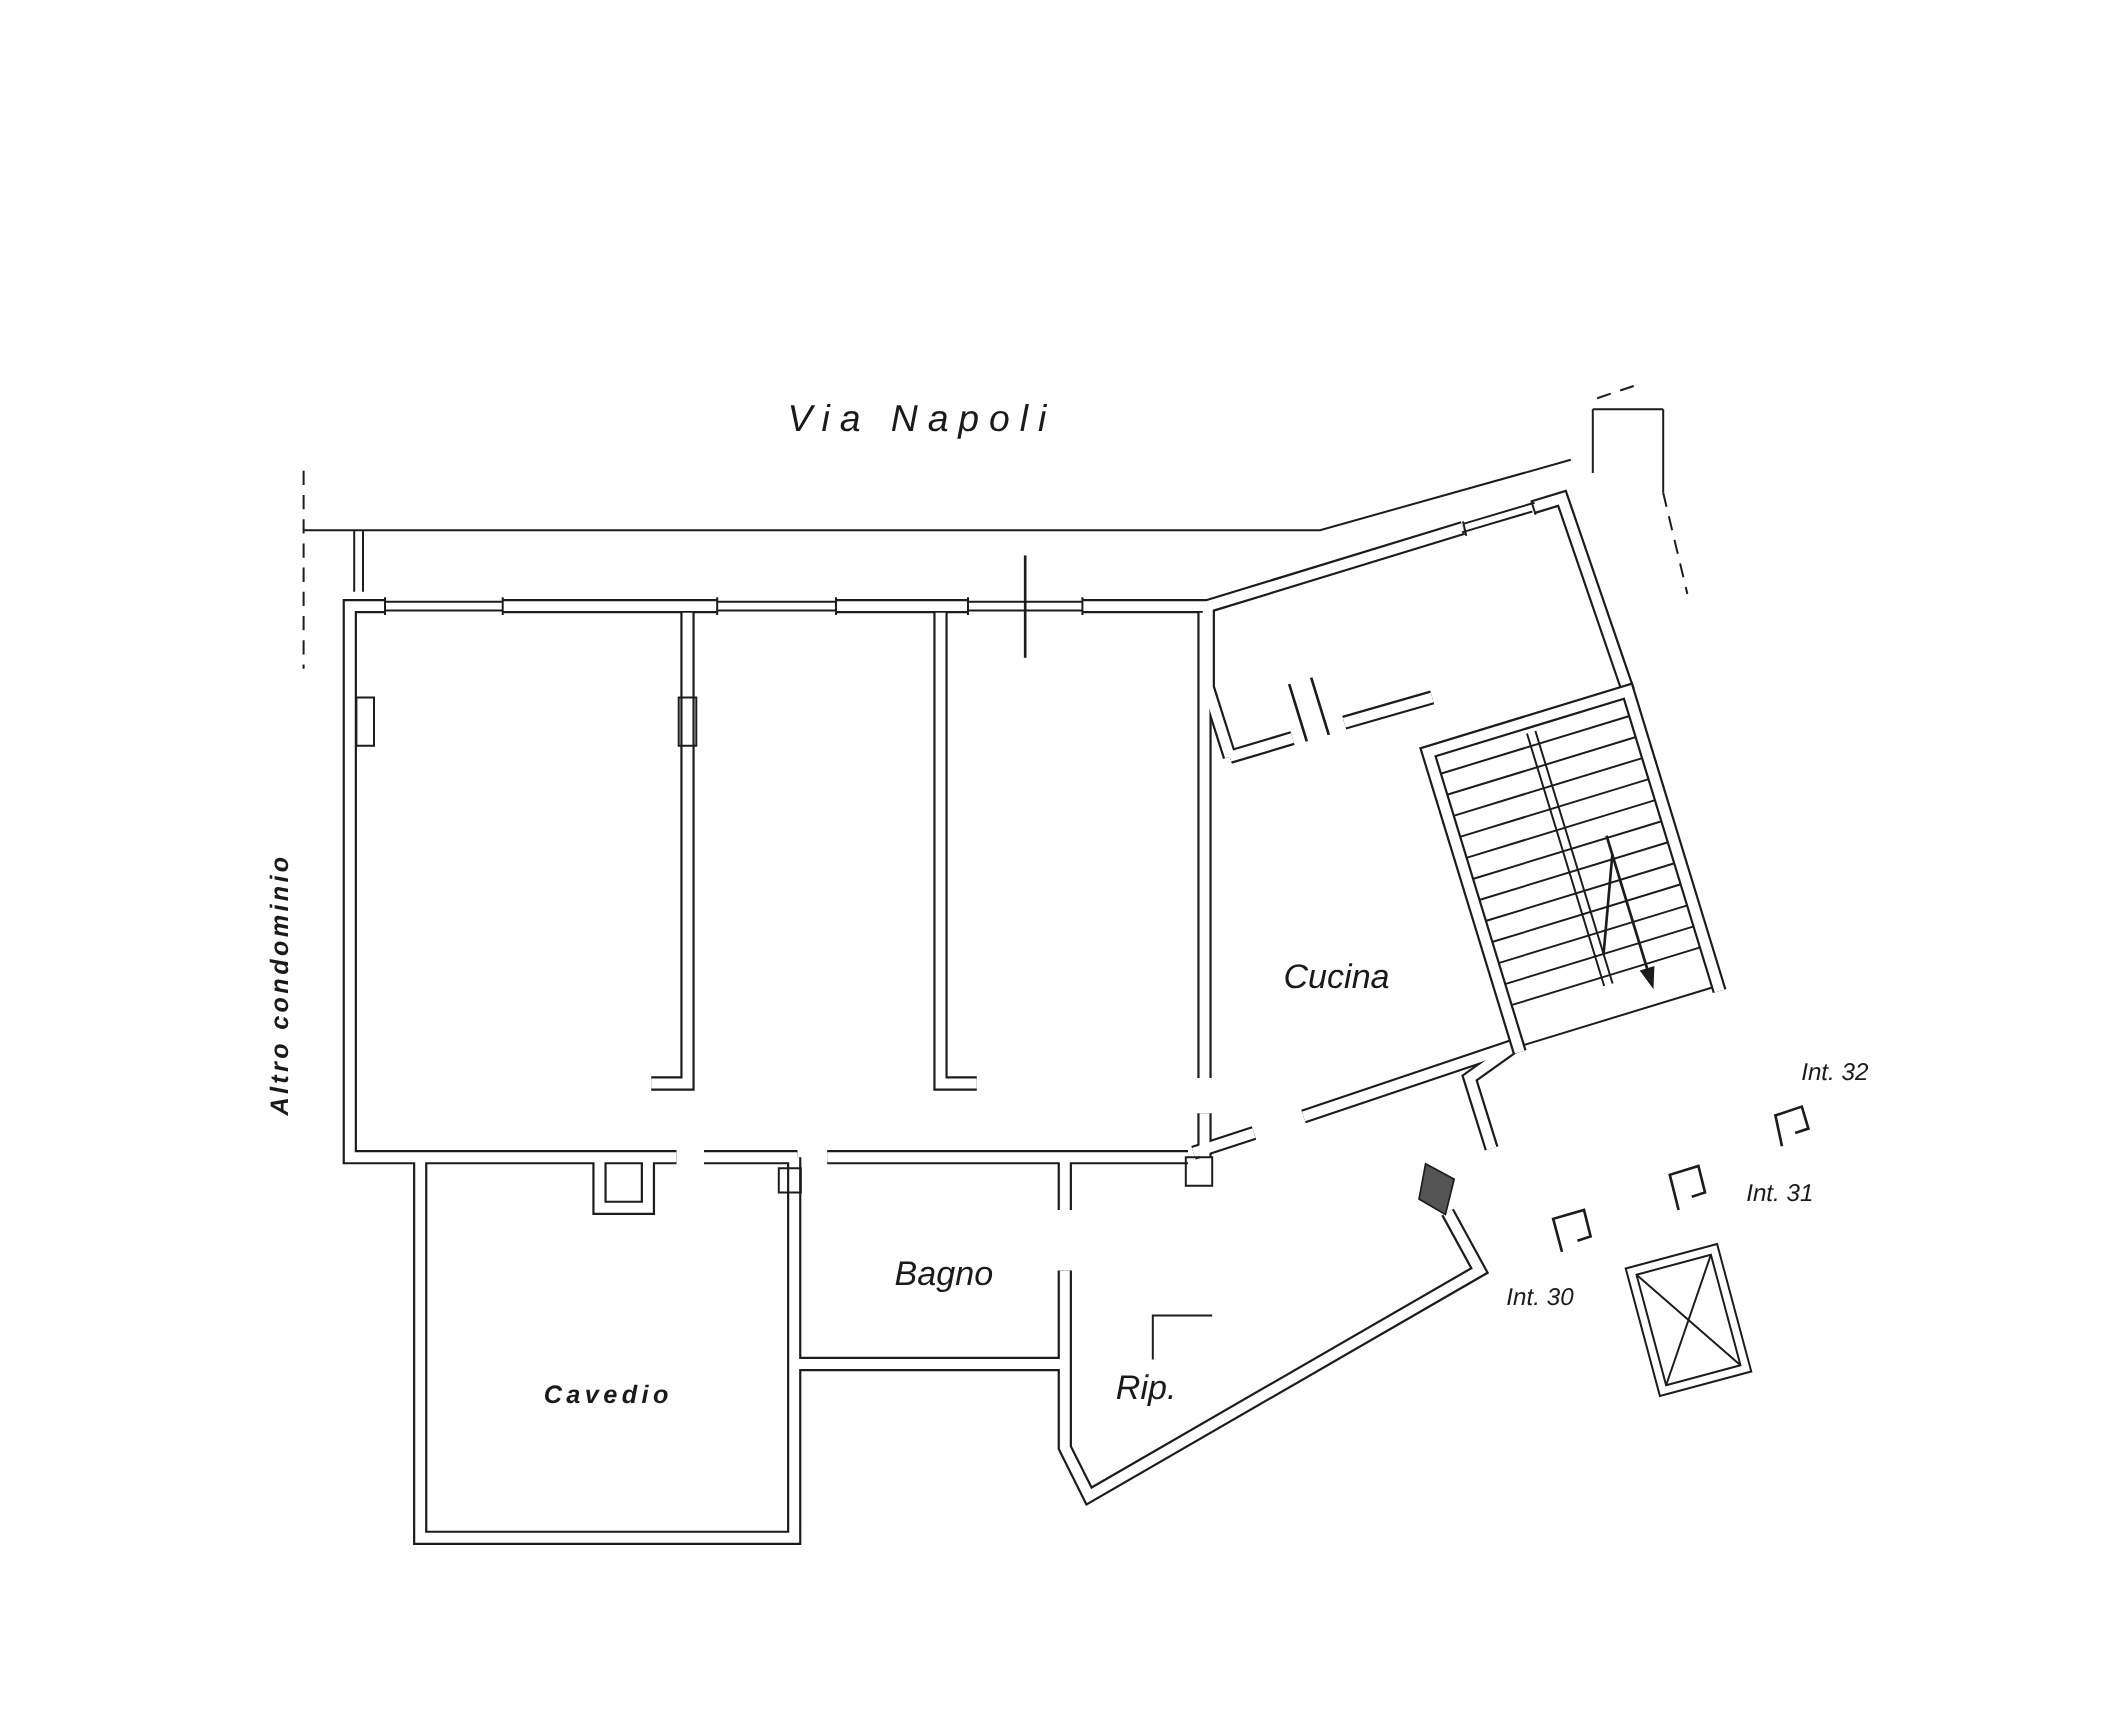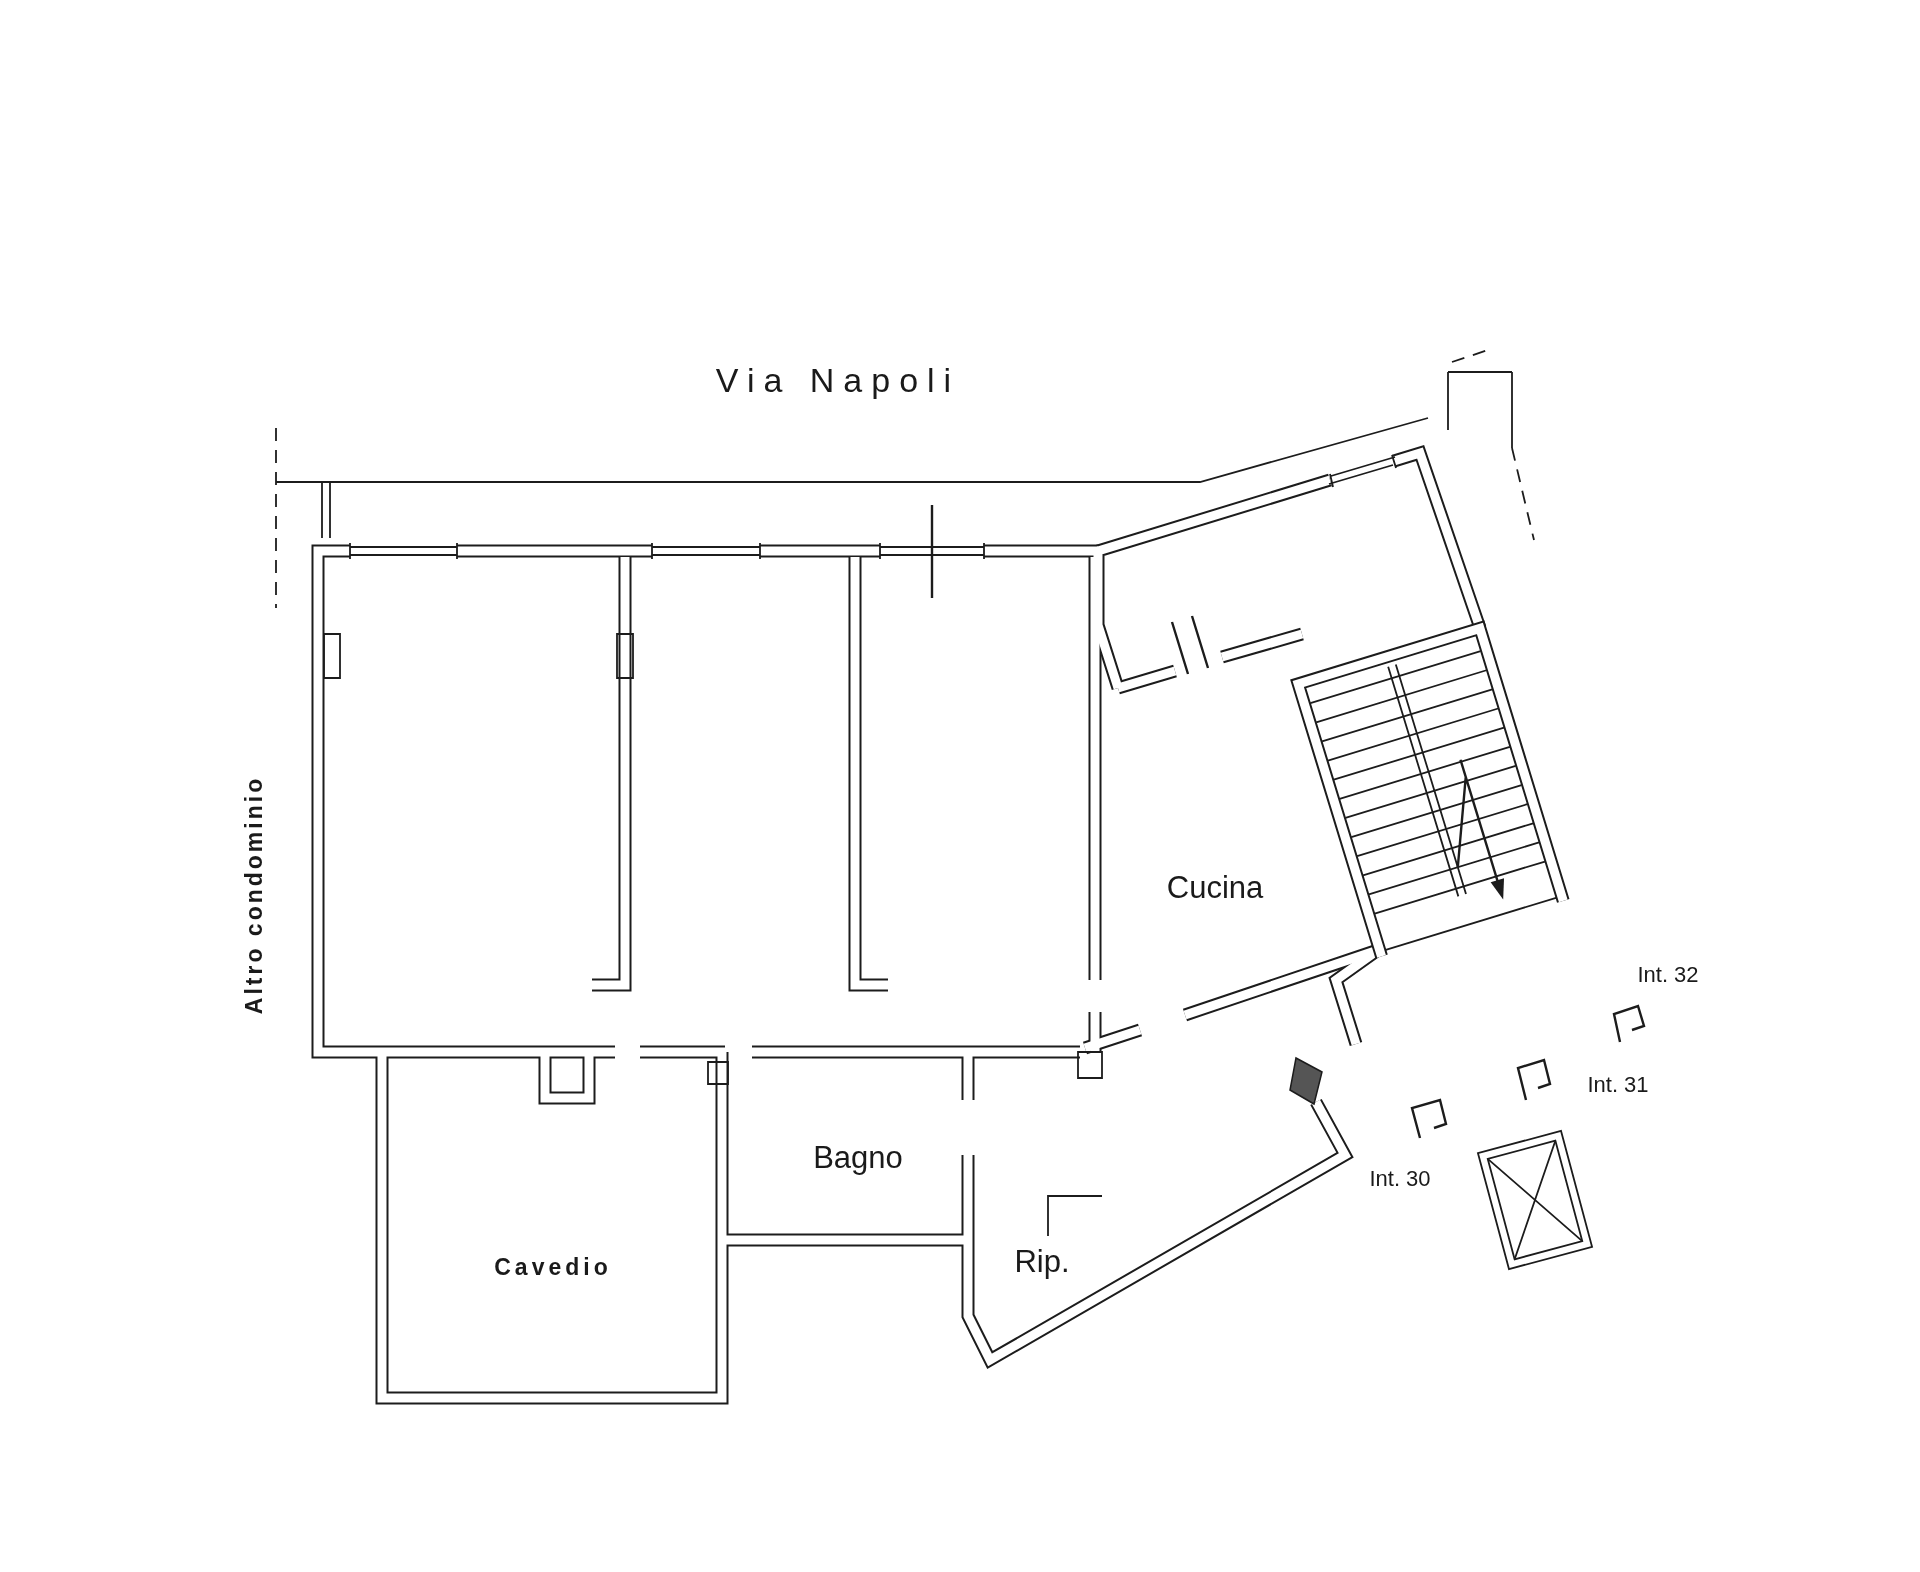--- a/index.html
+++ b/index.html
@@ -1,16 +1,16 @@
 <!DOCTYPE html>
 <html><head>
 <meta charset="utf-8">
 <style>
   html,body{margin:0;padding:0;background:#ffffff;}
-  .page{position:relative;width:1920px;height:1572px;background:#fff;overflow:hidden;}
+  .page{position:relative;width:1920px;height:1572px;background:#fff;overflow:hidden;font-style:italic;}
   svg{display:block;}
   
   .wall{fill:none;stroke:#1c1c1c;stroke-width:13;stroke-linecap:butt;stroke-linejoin:miter;}
   .wall-in{fill:none;stroke:#ffffff;stroke-width:9;stroke-linecap:butt;stroke-linejoin:miter;}
   .thin{fill:none;stroke:#1c1c1c;stroke-width:1.8;stroke-linecap:butt;}
   .thin2{fill:none;stroke:#1c1c1c;stroke-width:2.4;stroke-linecap:butt;}
   .dash{fill:none;stroke:#1c1c1c;stroke-width:1.8;stroke-dasharray:13 9;}
   text{font-family:"Liberation Sans","DejaVu Sans",sans-serif;fill:#1a1a1a;}
   .t-street{font-size:34px;letter-spacing:9px;}
   .t-room{font-size:31px;}

